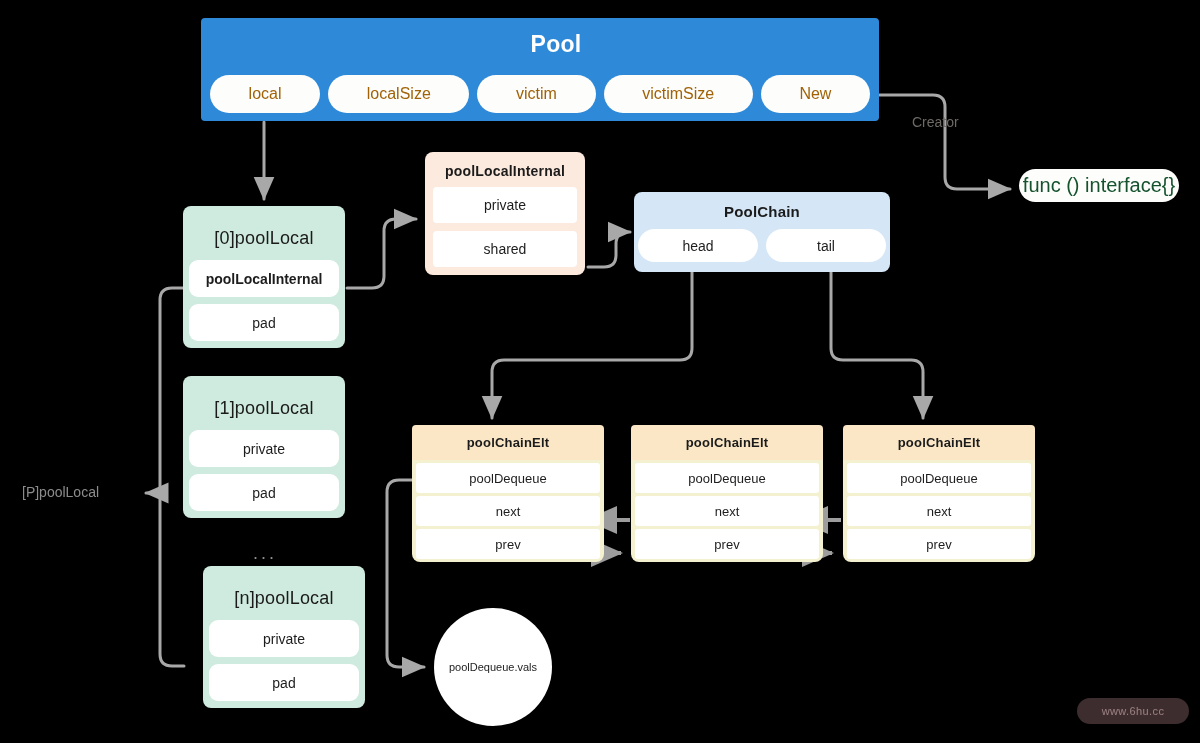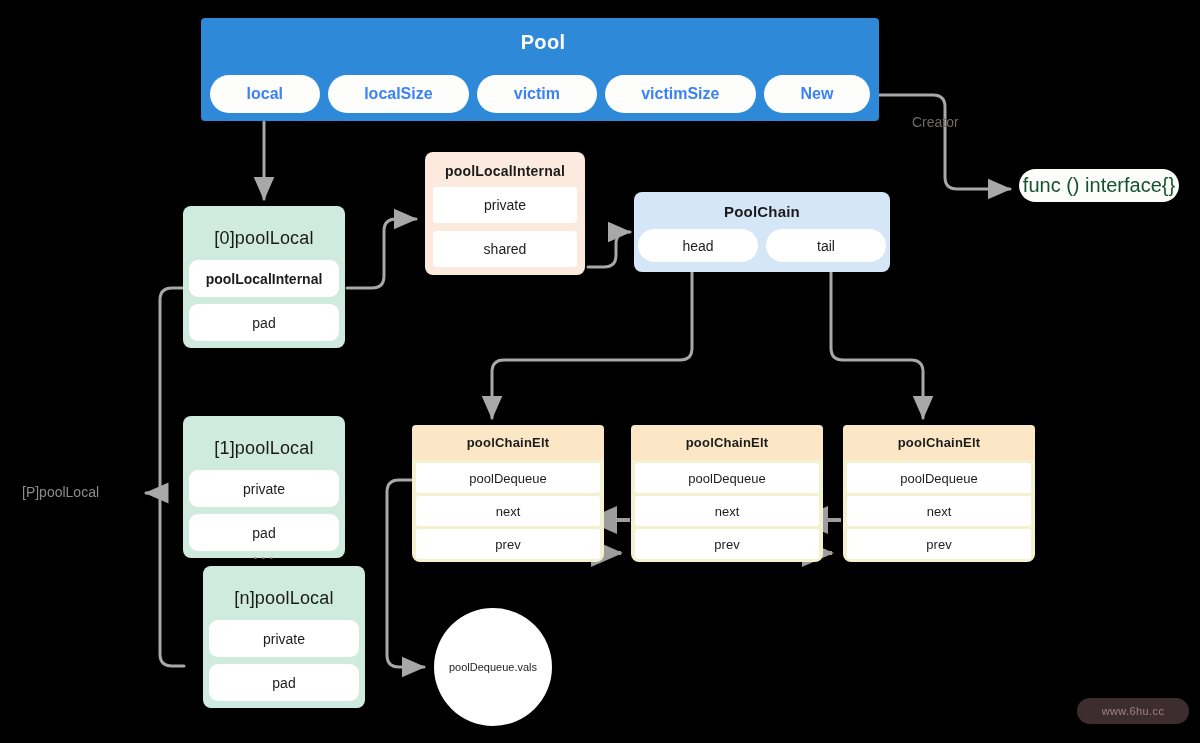--- a/index.html
+++ b/index.html
@@ -11,31 +11,31 @@
   .stage{position:absolute;left:0;top:0;width:1200px;height:743px;}
   svg.wires{position:absolute;left:0;top:0;width:1200px;height:743px;pointer-events:none;}
 
   
   .pool-box{
     position:absolute;left:202px;top:19px;width:676px;height:101px;
     background:#2e8ad8;border-radius:3px;
     box-shadow:0 0 0 1px #2e8ad8;
   }
   .pool-title{
-    position:absolute;left:3px;top:12px;width:676px;text-align:center;
-    color:#ffffff;font-size:20px;font-weight:bold;letter-spacing:.3px;
+    position:absolute;left:16px;top:12px;width:676px;text-align:center;
+    color:#ffffff;font-size:23px;font-weight:bold;letter-spacing:.3px;
   }
   .pool-fields{
     position:absolute;left:8px;top:56px;width:660px;height:38px;
     display:flex;gap:8px;align-items:center;
   }
   .pill{
     background:#fdfdfb;border-radius:19px;height:38px;
     display:flex;align-items:center;justify-content:center;
-    font-size:16px;color:#3b82f6;flex:1 1 auto;font-weight:bold;
+    font-size:16px;color:#a16207;flex:1 1 auto;
   }
 
   
   .node{position:absolute;border-radius:8px;}
   .node .hdr{
     text-align:center;font-weight:bold;font-size:14px;color:#1b1b1b;
     padding-top:9px;padding-bottom:7px;letter-spacing:.2px;
   }
   .row{
     background:#ffffff;border-radius:7px;margin:0 6px 7px 6px;
@@ -149,21 +149,21 @@
 
   <div class="label dim" style="left:912px;top:114px;">Creator</div>
   <div class="funcpill">func () interface{}</div>
 
   <div class="node poolLocal" style="left:183px;top:206px;">
     <div class="hdr">[0]poolLocal</div>
     <div class="row bold">poolLocalInternal</div>
     <div class="row">pad</div>
   </div>
 
-  <div class="node poolLocal" style="left:183px;top:376px;margin-top:40px;">
+  <div class="node poolLocal" style="left:183px;top:376px;">
     <div class="hdr">[1]poolLocal</div>
     <div class="row">private</div>
     <div class="row">pad</div>
   </div>
 
   <div class="ellipsis" style="left:253px;top:543px;">...</div>
 
   <div class="node poolLocal" style="left:183px;top:566px;margin-left:20px;">
     <div class="hdr">[n]poolLocal</div>
     <div class="row">private</div>

